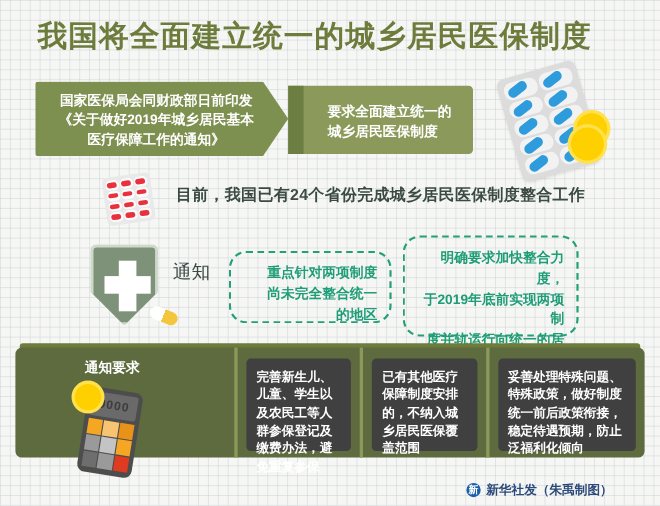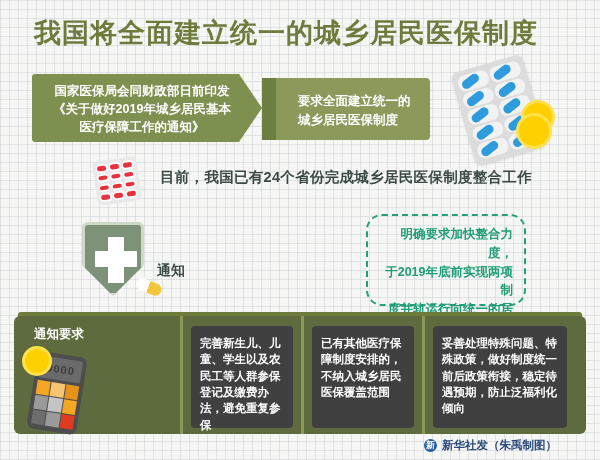--- a/index.html
+++ b/index.html
@@ -187,23 +187,23 @@
     width: 26px;
     height: 12px;
     border-radius: 6px;
     background: linear-gradient(to right, #ffffff 0 48%, #f3c63c 48% 100%);
     transform: rotate(22deg);
   }
 
   .notice-label {
     position: absolute;
     left: 157px;
-    top: 262px;
-    font-size: 14px;
-    font-weight: bold;
+    top: 236px;
+    font-size: 17px;
+    font-weight: normal;
     color: #3c4a46;
   }
 
   
   .bubble {
     position: absolute;
     border: 2px dashed #23a07a;
     border-radius: 16px;
     color: #1f9d77;
     font-size: 12.5px;
@@ -226,24 +226,25 @@
     background: #6d7c3c;
     border-radius: 3px 3px 0 0;
   }
 
   
   .bottom-panel {
     position: absolute;
     left: 14px;
     top: 316px;
     width: 572px;
-    height: 118px;
+    height: 100px;
     background: #5d6b3e;
     border-radius: 6px;
     display: flex;
+    padding-left: 43px;
   }
 
   .col {
     position: relative;
     height: 100%;
     color: #ffffff;
     font-size: 11.5px;
     font-weight: bold;
     line-height: 1.42;
     padding: 10px 8px 6px 8px;
@@ -410,20 +411,25 @@
   </div>
   <div class="line2">目前，我国已有24个省份完成城乡居民医保制度整合工作</div>
 
   <div class="shield">
     <div class="cross-v"></div>
     <div class="cross-h"></div>
   </div>
   <div class="capsule-small"></div>
   <div class="notice-label">通知</div>
 
+  <div class="bubble bubble-left">
+    <span class="ln">重点针对两项制度</span>
+    <span class="ln">尚未完全整合统一</span>
+    <span class="ln">的地区</span>
+  </div>
 
   <div class="bubble bubble-right">
     <span class="ln">明确要求加快整合力度，</span>
     <span class="ln">于2019年底前实现两项制</span>
     <span class="ln">度并轨运行向统一的居民</span>
     <span class="ln">医保制度过渡</span>
   </div>
 
   <div class="separator"></div>
 

